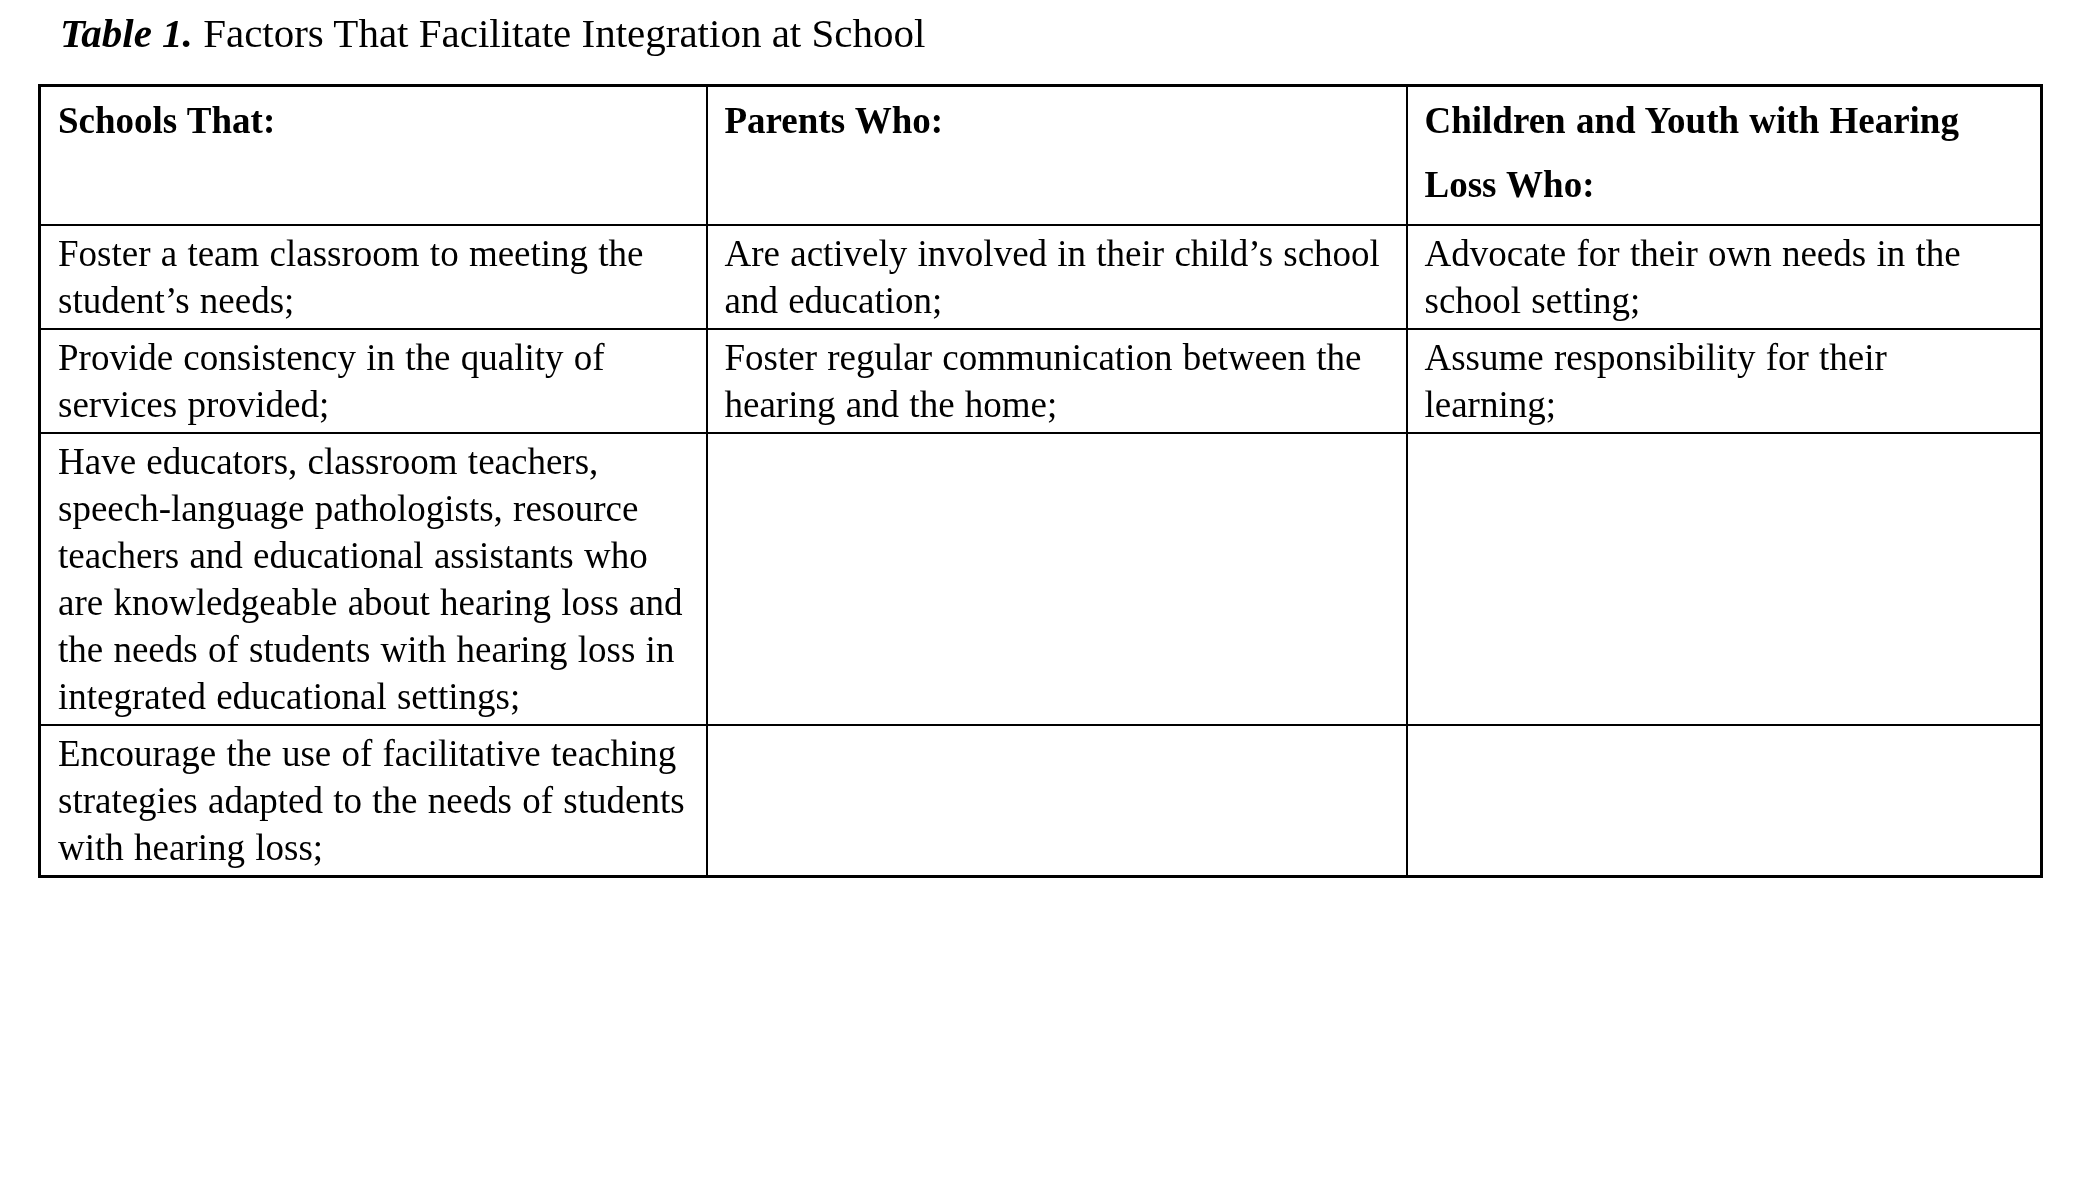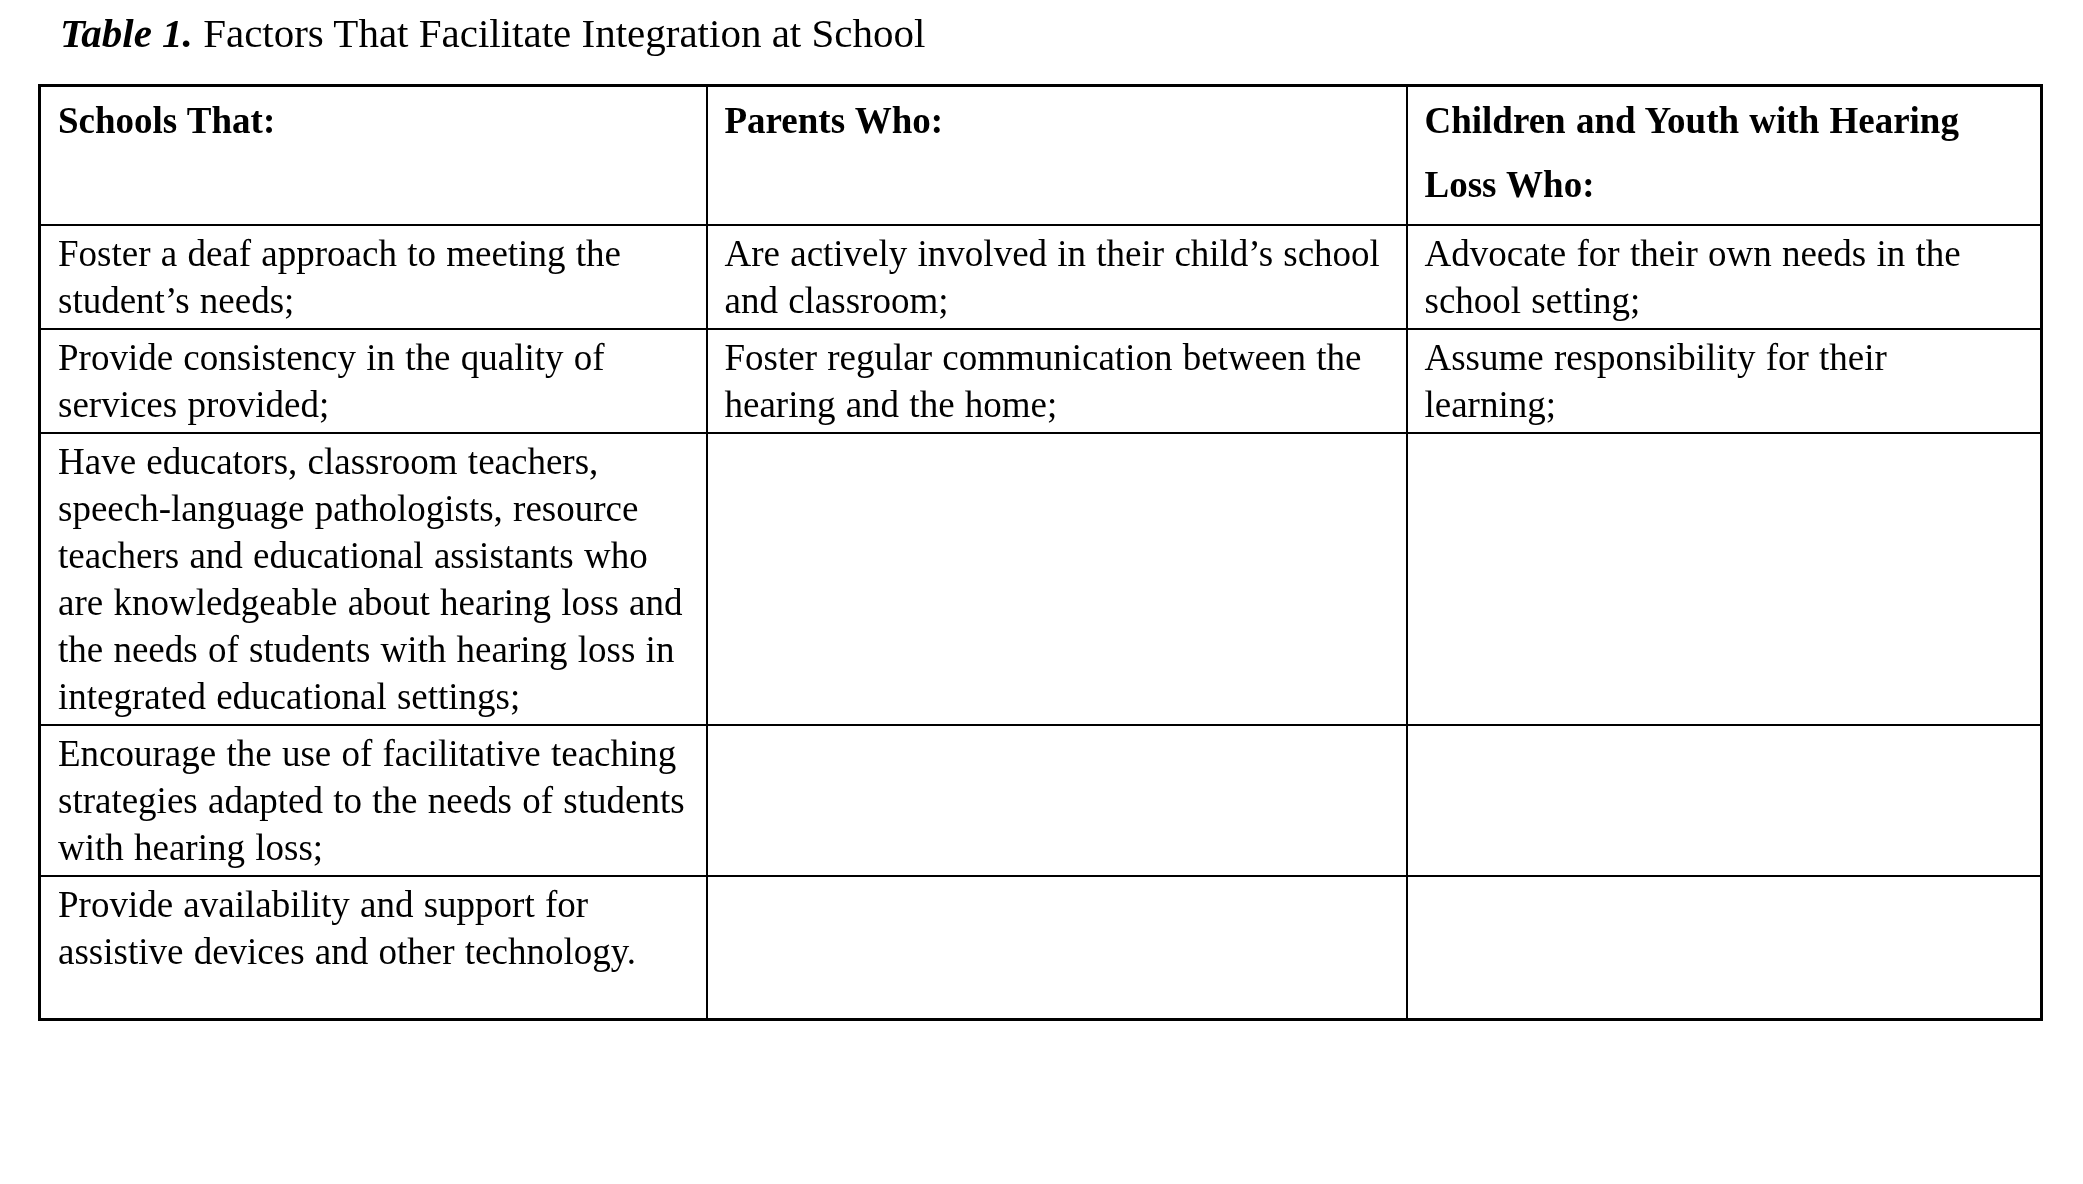--- a/index.html
+++ b/index.html
@@ -72,38 +72,33 @@
   </colgroup>
   <thead>
     <tr>
       <th>Schools That:</th>
       <th>Parents Who:</th>
       <th>Children and Youth with Hearing Loss Who:</th>
     </tr>
   </thead>
   <tbody>
     <tr class="row-2lines">
-      <td>Foster a deaf approach to meeting the student’s needs;</td>
-      <td>Are actively involved in their child’s school and classroom;</td>
+      <td>Foster a team classroom to meeting the student’s needs;</td>
+      <td>Are actively involved in their child’s school and education;</td>
       <td>Advocate for their own needs in the school setting;</td>
     </tr>
     <tr class="row-2lines">
       <td>Provide consistency in the quality of services provided;</td>
       <td>Foster regular communication between the hearing and the home;</td>
       <td>Assume responsibility for their learning;</td>
     </tr>
     <tr class="row-7lines">
       <td>Have educators, classroom teachers, speech-language pathologists, resource teachers and educational assistants who are knowledgeable about hearing loss and the needs of students with hearing loss in integrated educational settings;</td>
       <td></td>
       <td></td>
     </tr>
     <tr class="row-3lines">
       <td>Encourage the use of facilitative teaching strategies adapted to the needs of students with hearing loss;</td>
       <td></td>
       <td></td>
     </tr>
-    <tr class="row-3lines-last">
-      <td>Provide availability and support for assistive devices and other technology.</td>
-      <td></td>
-      <td></td>
-    </tr>
   </tbody>
 </table>
 
 </body></html>

